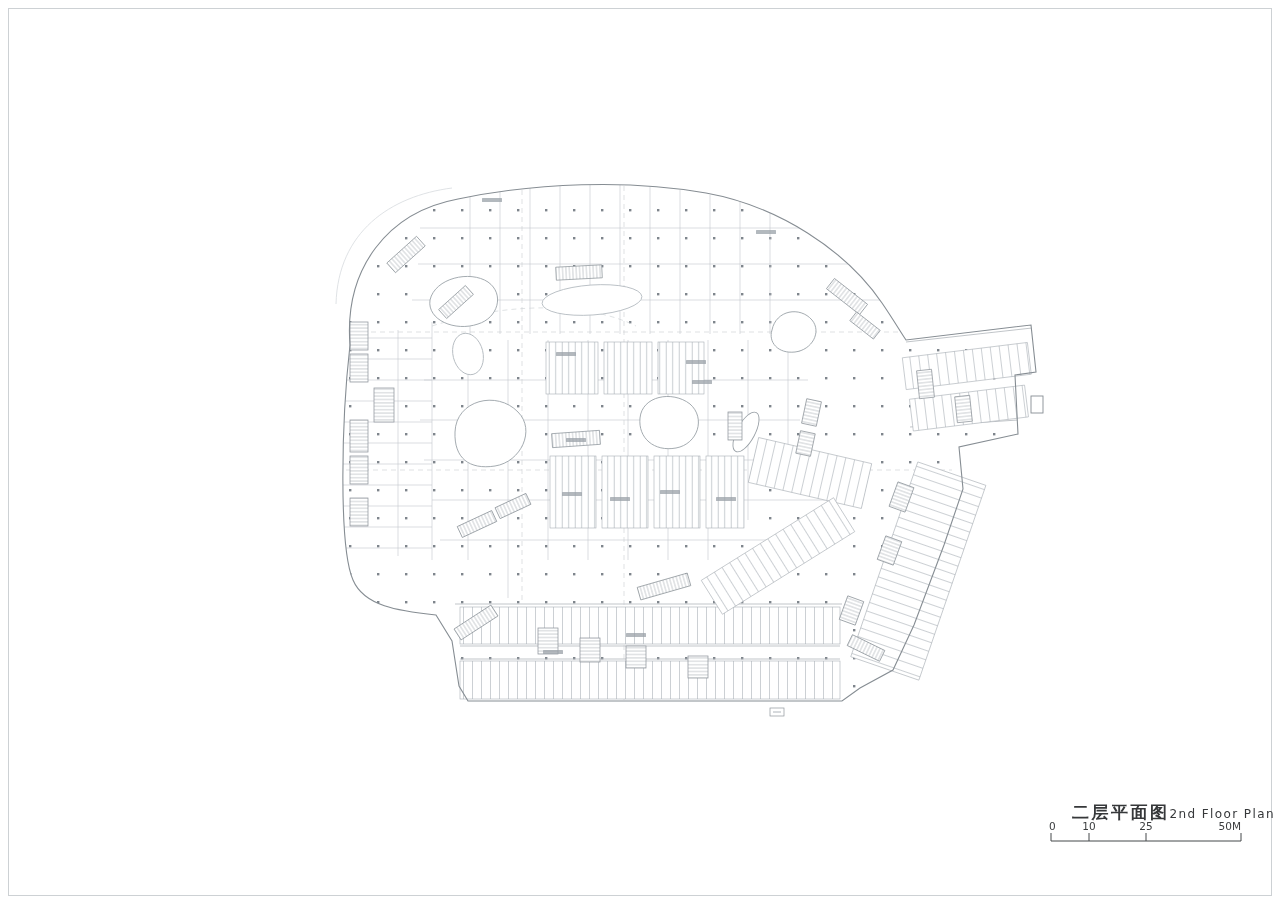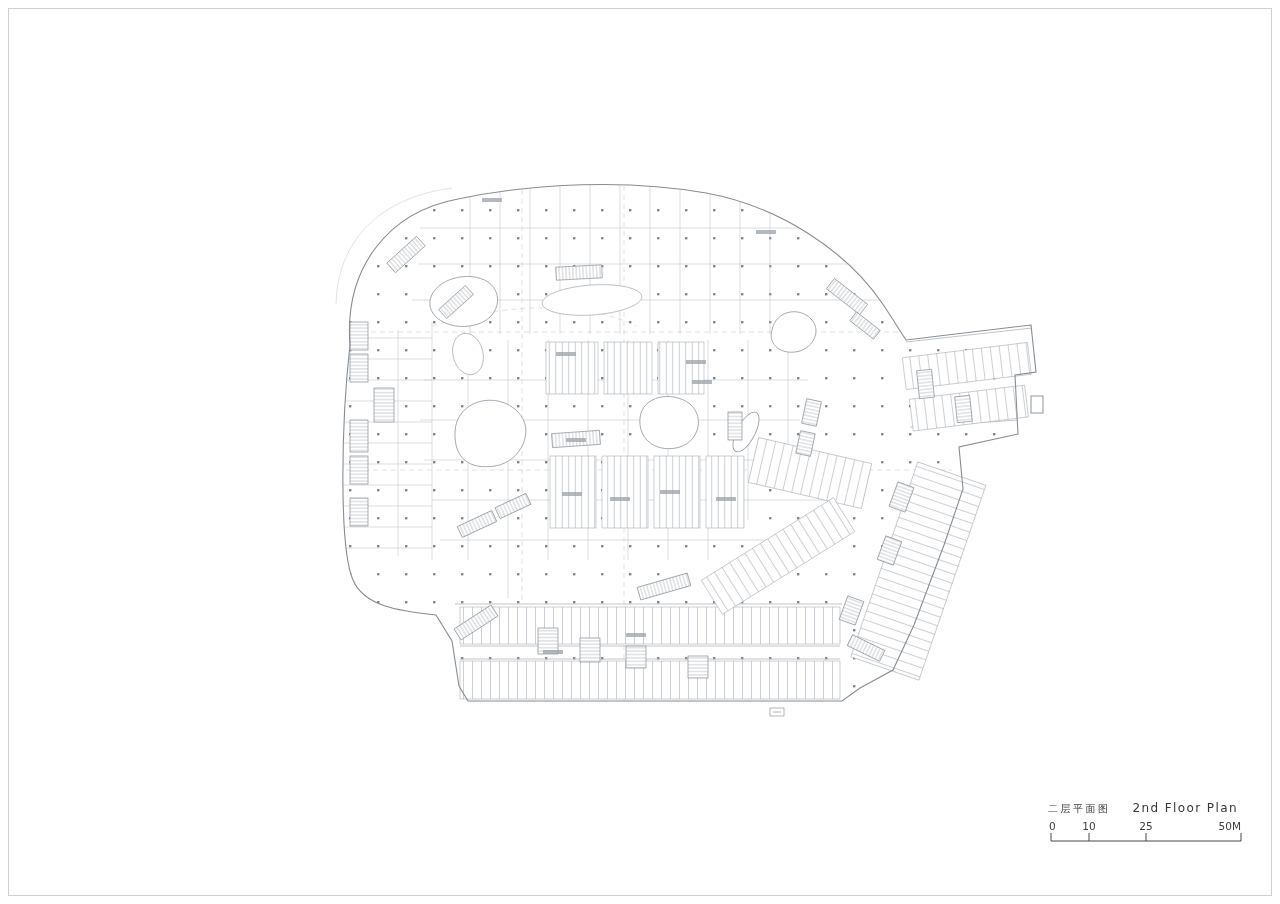--- a/index.html
+++ b/index.html
@@ -2,21 +2,21 @@
 <html><head>
 <meta charset="utf-8">
 <style>
   html,body{margin:0;padding:0;background:#fff;}
   .canvas{position:relative;width:1280px;height:904px;background:#ffffff;overflow:hidden;
           font-family:"DejaVu Sans","Liberation Sans",sans-serif;}
   .frame{position:absolute;inset:8px;border:1px solid #cdd1d4;pointer-events:none;}
   .plan-svg{position:absolute;left:0;top:0;}
   .titleblock{position:absolute;left:1048px;top:801px;width:190px;display:flex;
               justify-content:space-between;align-items:baseline;color:#36383a;}
-  .title-zh{font-size:10px;font-weight:400;letter-spacing:2.5px;white-space:nowrap;}
+  .title-zh{font-size:17px;font-weight:700;letter-spacing:2.5px;white-space:nowrap;margin-left:24px;}
   .title-en{font-size:12px;font-weight:500;letter-spacing:1.4px;white-space:nowrap;}
   .scalebar{position:absolute;left:1048px;top:820px;}
 </style>
 </head>
 <body>
 
 <div class="canvas">
 
   <div class="frame"></div>
 

